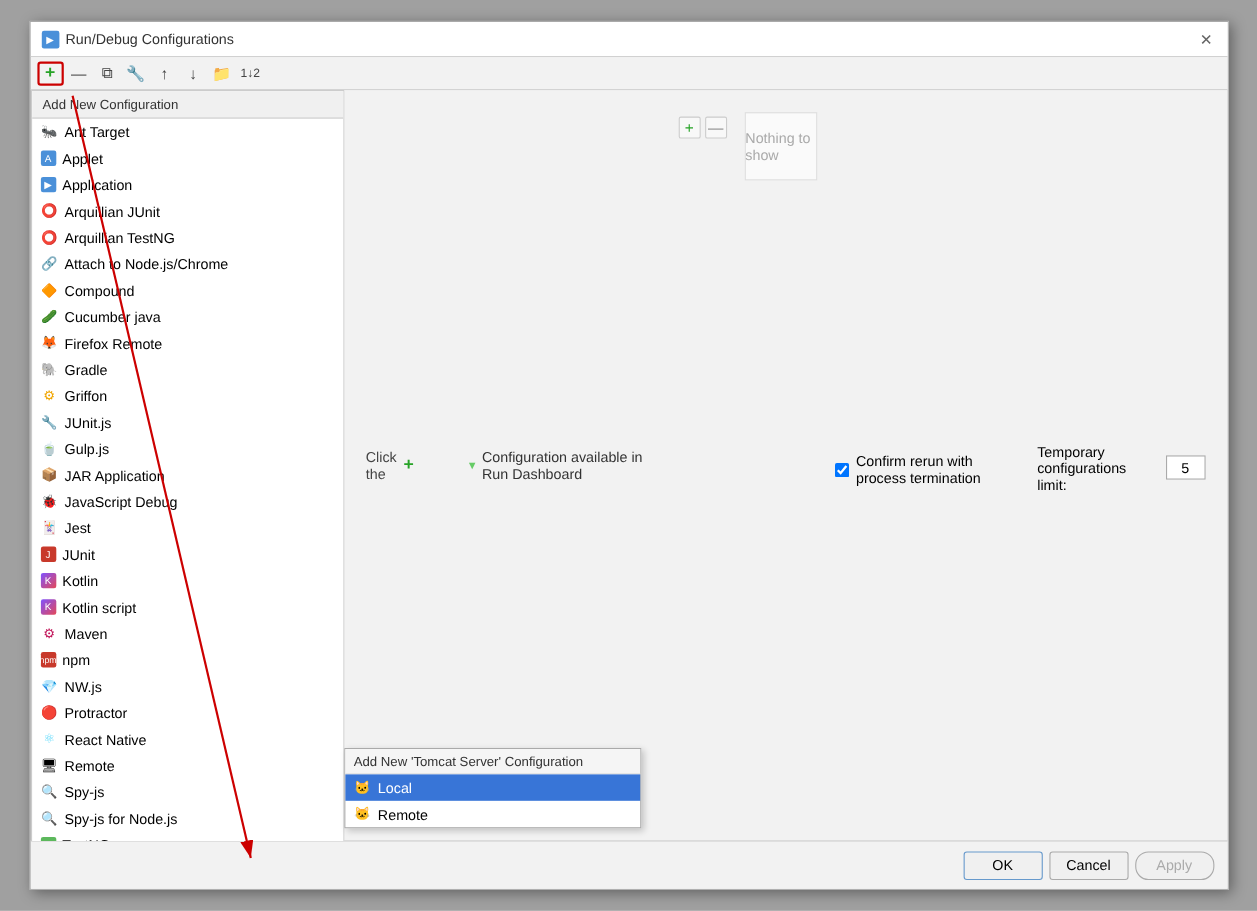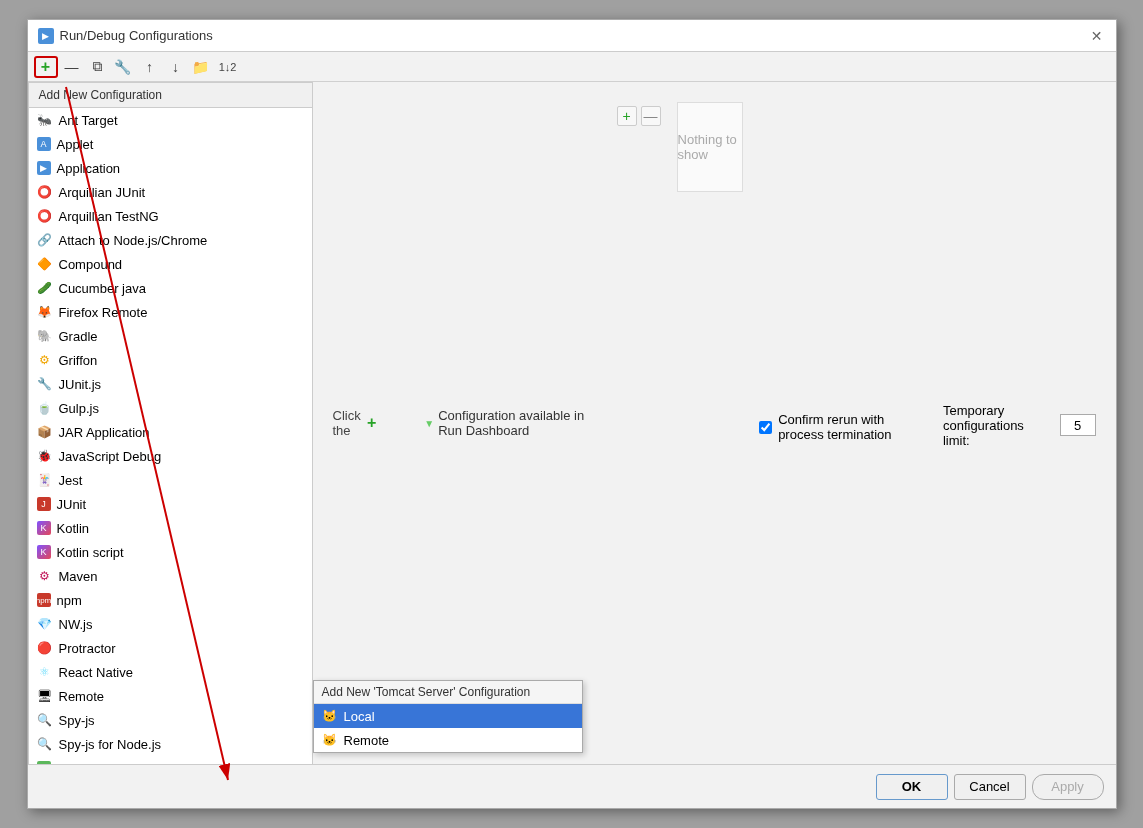--- a/index.html
+++ b/index.html
@@ -188,21 +188,21 @@
       align-items: center;
       justify-content: center;
       font-size: 14px;
       color: #27a327;
       border-radius: 2px;
     }
     .small-btn.minus { color: #888; }
     .nothing-box {
       border: 1px solid #ddd;
       background: #fafafa;
-      height: 90px;
+      height: 62px;
       display: flex;
       align-items: center;
       justify-content: center;
       color: #aaa;
       font-size: 13px;
     }
     .checkbox-row {
       display: flex;
       align-items: center;
       gap: 6px;
@@ -235,21 +235,21 @@
     .dialog-btn {
       min-width: 72px;
       height: 26px;
       border: 1px solid #aaa;
       background: #f0f0f0;
       cursor: pointer;
       font-size: 13px;
       border-radius: 3px;
       padding: 0 10px;
     }
-    .dialog-btn.primary { background: #f0f0f0; border-color: #6699cc; font-weight: bold; }
+    .dialog-btn.primary { background: #f0f0f0; border-color: #6699cc; }
     .dialog-btn:disabled { color: #aaa; border-radius: 12px; }
 
     
     .arrow-overlay {
       position: absolute;
       top: 0; left: 0;
       pointer-events: none;
       z-index: 100;
     }
     .submenu-popup {

